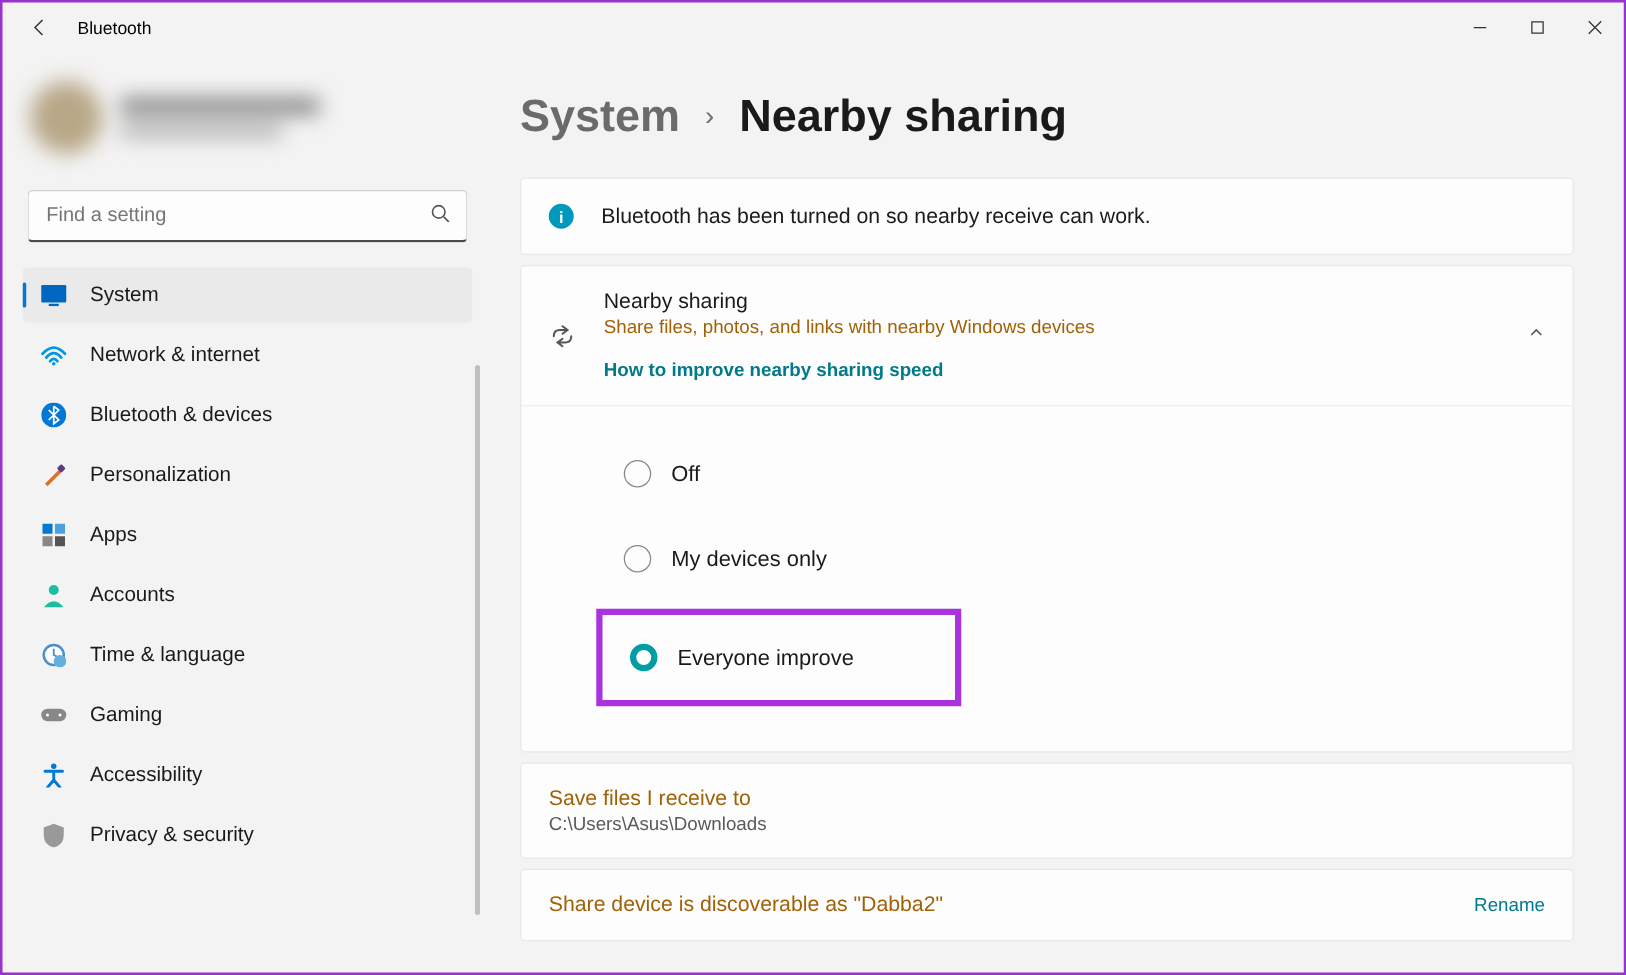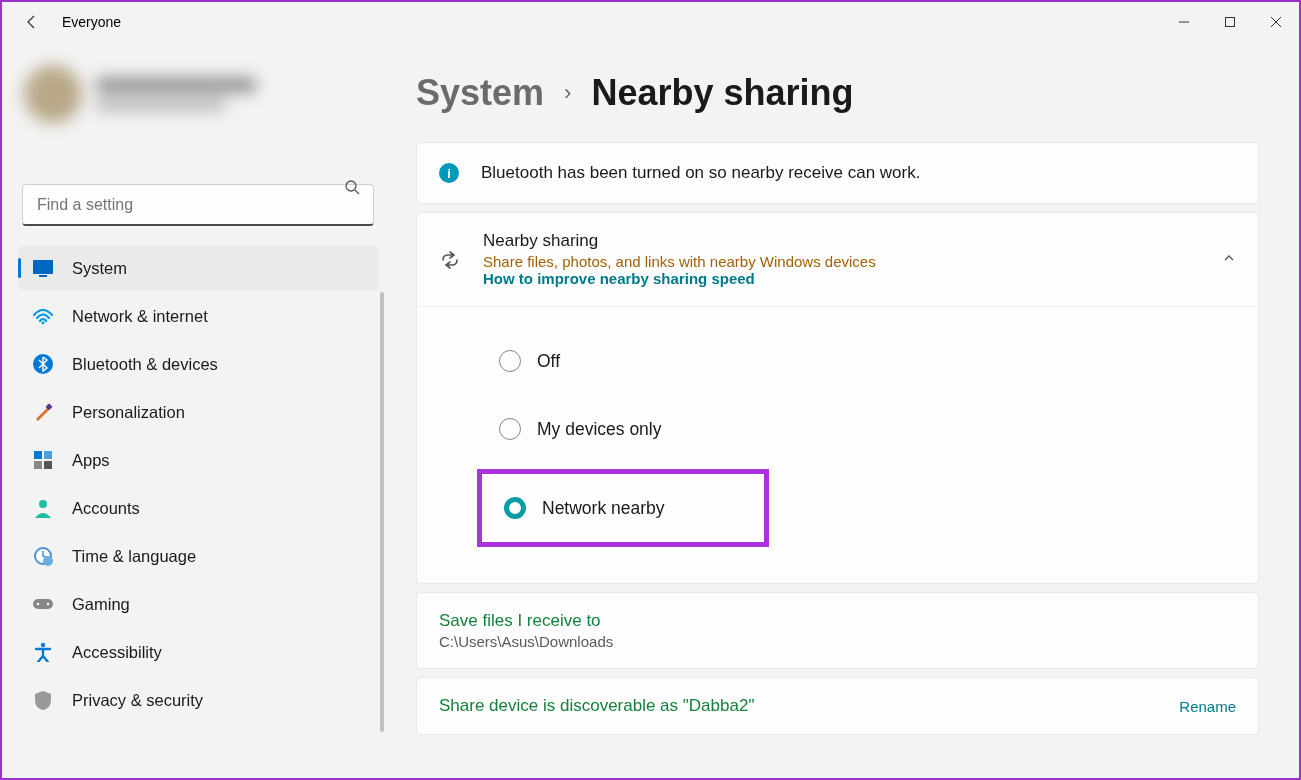--- a/index.html
+++ b/index.html
@@ -14,21 +14,21 @@
 .layout { display: flex; height: calc(100% - 40px); }
 
 .sidebar { width: 392px; padding: 12px 16px 0 16px; display: flex; flex-direction: column; position: relative; }
 .profile { height: 90px; filter: blur(8px); display: flex; align-items: center; gap: 14px; padding: 0 6px 10px 6px; }
 .profile .avatar { width: 58px; height: 58px; border-radius: 50%; background: #b8a888; }
 .profile .lines { flex: 1; }
 .profile .l1 { height: 14px; width: 160px; background: #888; border-radius: 4px; margin-bottom: 8px; }
 .profile .l2 { height: 10px; width: 130px; background: #aaa; border-radius: 4px; }
 
 .search { margin: 8px 4px 16px 4px; position: relative; }
-.search input { width: 100%; height: 42px; border: 1px solid #d0d0d0; border-bottom: 2px solid #4a4a4a; border-radius: 4px; background: #fdfdfd; padding: 0 42px 0 14px; font-size: 16px; outline: none; margin-top: 32px; }
+.search input { width: 100%; height: 42px; border: 1px solid #d0d0d0; border-bottom: 2px solid #4a4a4a; border-radius: 4px; background: #fdfdfd; padding: 0 42px 0 14px; font-size: 16px; outline: none; }
 .search .sicon { position: absolute; right: 14px; top: 50%; transform: translateY(-50%); color: #555; }
 
 .nav { flex: 1; overflow: hidden; position: relative; }
 .nav-item { display: flex; align-items: center; height: 44px; padding: 0 14px; margin: 4px 0; border-radius: 4px; cursor: pointer; gap: 18px; position: relative; }
 .nav-item.active { background: #eaeaea; }
 .nav-item.active::before { content: ""; position: absolute; left: 0; top: 12px; bottom: 12px; width: 3px; background: #0078d4; border-radius: 2px; }
 .nav-item .nicon { width: 22px; height: 22px; display: flex; align-items: center; justify-content: center; font-size: 18px; }
 .nav-item .nlabel { font-size: 16.5px; color: #1a1a1a; }
 .sidebar-scroll { position: absolute; top: 250px; right: 10px; width: 4px; height: 440px; background: #c0c0c0; border-radius: 2px; }
 
@@ -41,48 +41,48 @@
 .card { background: #fdfdfd; border: 1px solid #e8e8e8; border-radius: 4px; margin-bottom: 8px; }
 .info-card { display: flex; align-items: center; padding: 20px 22px; gap: 22px; }
 .info-dot { width: 20px; height: 20px; border-radius: 50%; background: #0099bc; color: #fff; font-size: 13px; font-weight: bold; display: flex; align-items: center; justify-content: center; }
 .info-text { font-size: 17px; color: #1a1a1a; }
 
 .expander-head { display: flex; align-items: center; padding: 18px 22px; gap: 22px; }
 .share-icon { width: 22px; height: 22px; color: #555; }
 .expander-text { flex: 1; }
 .expander-title { font-size: 17px; color: #1a1a1a; }
 .expander-sub { font-size: 15px; color: #a16207; margin-top: 2px; }
-.expander-link { font-size: 15px; font-weight: 600; color: #007a8a; cursor: pointer; margin-top: 0; display: inline-block; }
+.expander-link { font-size: 15px; font-weight: 600; color: #007a8a; cursor: pointer; margin-top: 18px; display: inline-block; }
 .chevron { color: #6b6b6b; cursor: pointer; }
 
 .radio-area { border-top: 1px solid #eee; padding: 20px 0 30px 60px; text-align: right; }
 .radio-row { display: flex; align-items: center; gap: 16px; height: 68px; padding-left: 22px; cursor: pointer; }
 .radio-outer { width: 22px; height: 22px; border: 1.5px solid #888; border-radius: 50%; display: flex; align-items: center; justify-content: center; }
 .radio-outer.selected { border: 5px solid #009da5; }
 .radio-outer.selected::after { content: ""; width: 8px; height: 8px; background: #fff; border-radius: 50%; }
 .radio-label { font-size: 17.5px; color: #1a1a1a; }
 .highlight-box { position: relative; border: 5px solid #aa33dd; padding: 0; margin: 6px 0; width: 292px; }
 
 .row-card { display: flex; align-items: center; padding: 18px 22px; }
 .row-text { flex: 1; }
-.row-title { font-size: 17px; color: #15803d; }
+.row-title { font-size: 17px; color: #a16207; }
 .row-sub { font-size: 15px; color: #5a5a5a; margin-top: 2px; }
 .btn { background: #fdfdfd; border: 1px solid #d6d6d6; border-radius: 4px; padding: 8px 28px; font-size: 16px; cursor: pointer; }
 .link-action { color: #007a8a; font-size: 15px; cursor: pointer; }
 </style>
 </head>
 <body>
 
 <div class="titlebar">
   <div class="back-arrow">
     <svg width="16" height="16" viewBox="0 0 16 16">
         <path d="M10 2 L4 8 L10 14" stroke="#333" stroke-width="1.2" fill="none"></path>
       </svg>
   </div>
-  <span class="title-label">Everyone</span>
+  <span class="title-label">Bluetooth</span>
   <div class="window-controls">
     <div class="window-control">
         <svg width="12" height="12">
           <line x1="1" y1="6" x2="11" y2="6" stroke="#333"></line>
         </svg>
       </div>
     <div class="window-control">
         <svg width="12" height="12">
           <rect x="1.5" y="1.5" width="9" height="9" stroke="#333" fill="none"></rect>
         </svg>
@@ -244,21 +244,21 @@
           <span class="radio-outer"></span>
           <span class="radio-label">Off</span>
         </div>
         <div class="radio-row">
           <span class="radio-outer"></span>
           <span class="radio-label">My devices only</span>
         </div>
         <div class="highlight-box">
           <div class="radio-row">
             <span class="radio-outer selected"></span>
-            <span class="radio-label">Network nearby</span>
+            <span class="radio-label">Everyone improve</span>
           </div>
         </div>
       </div>
     </div>
 
     <div class="card row-card">
       <div class="row-text">
         <div class="row-title">Save files I receive to</div>
         <div class="row-sub">C:\Users\Asus\Downloads</div>
       </div>

